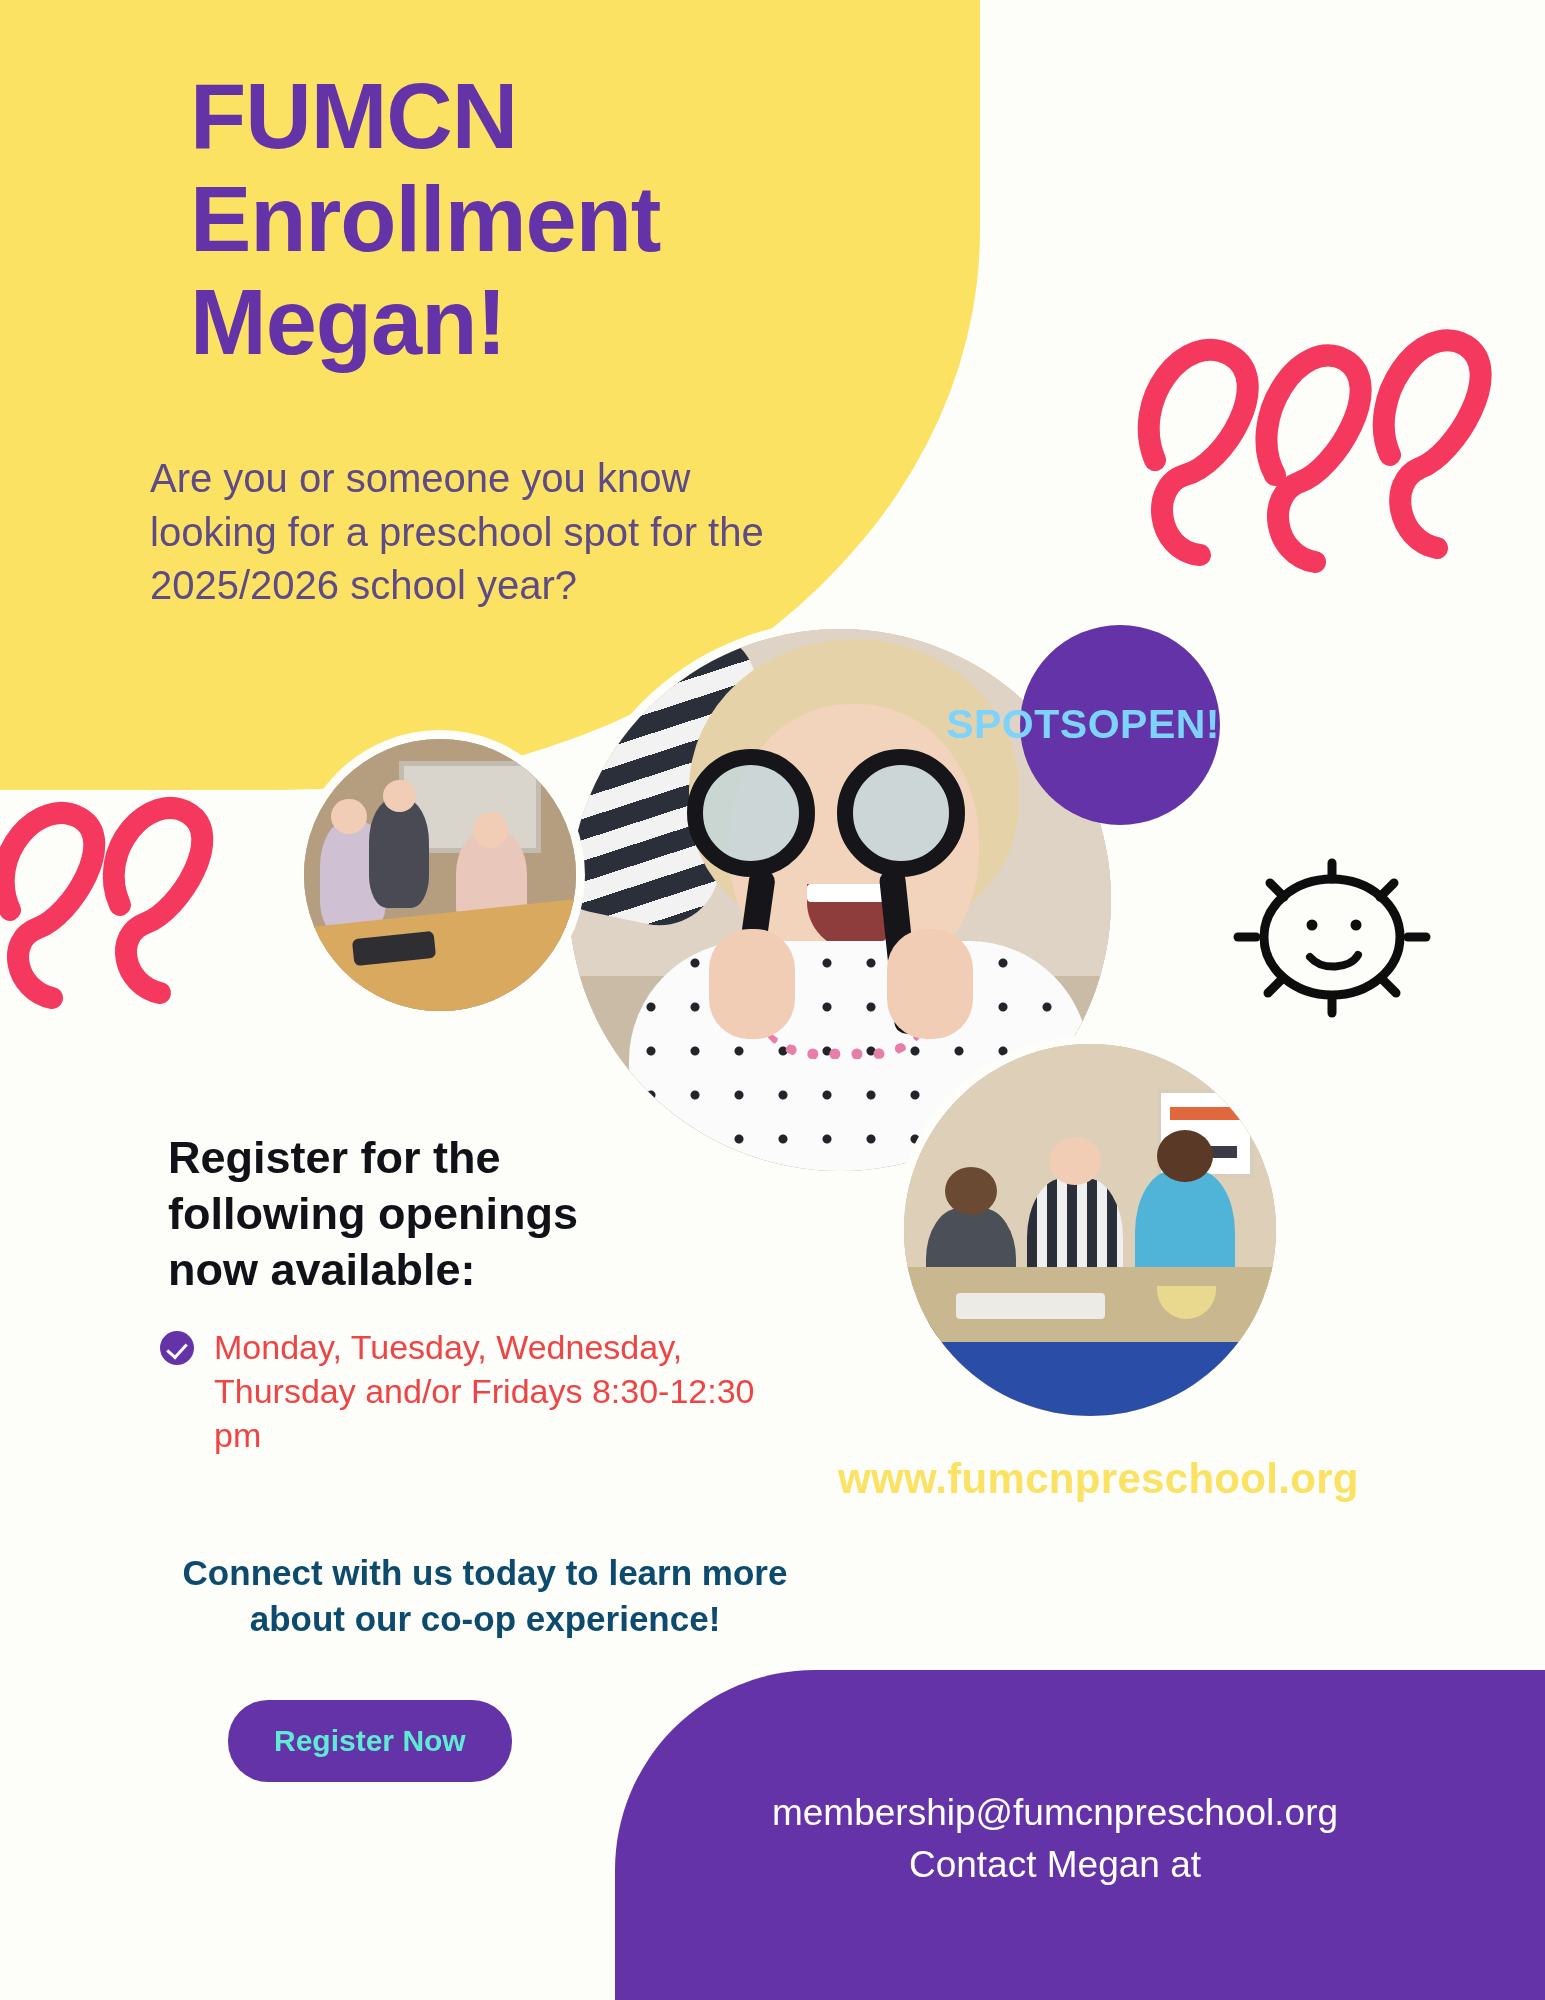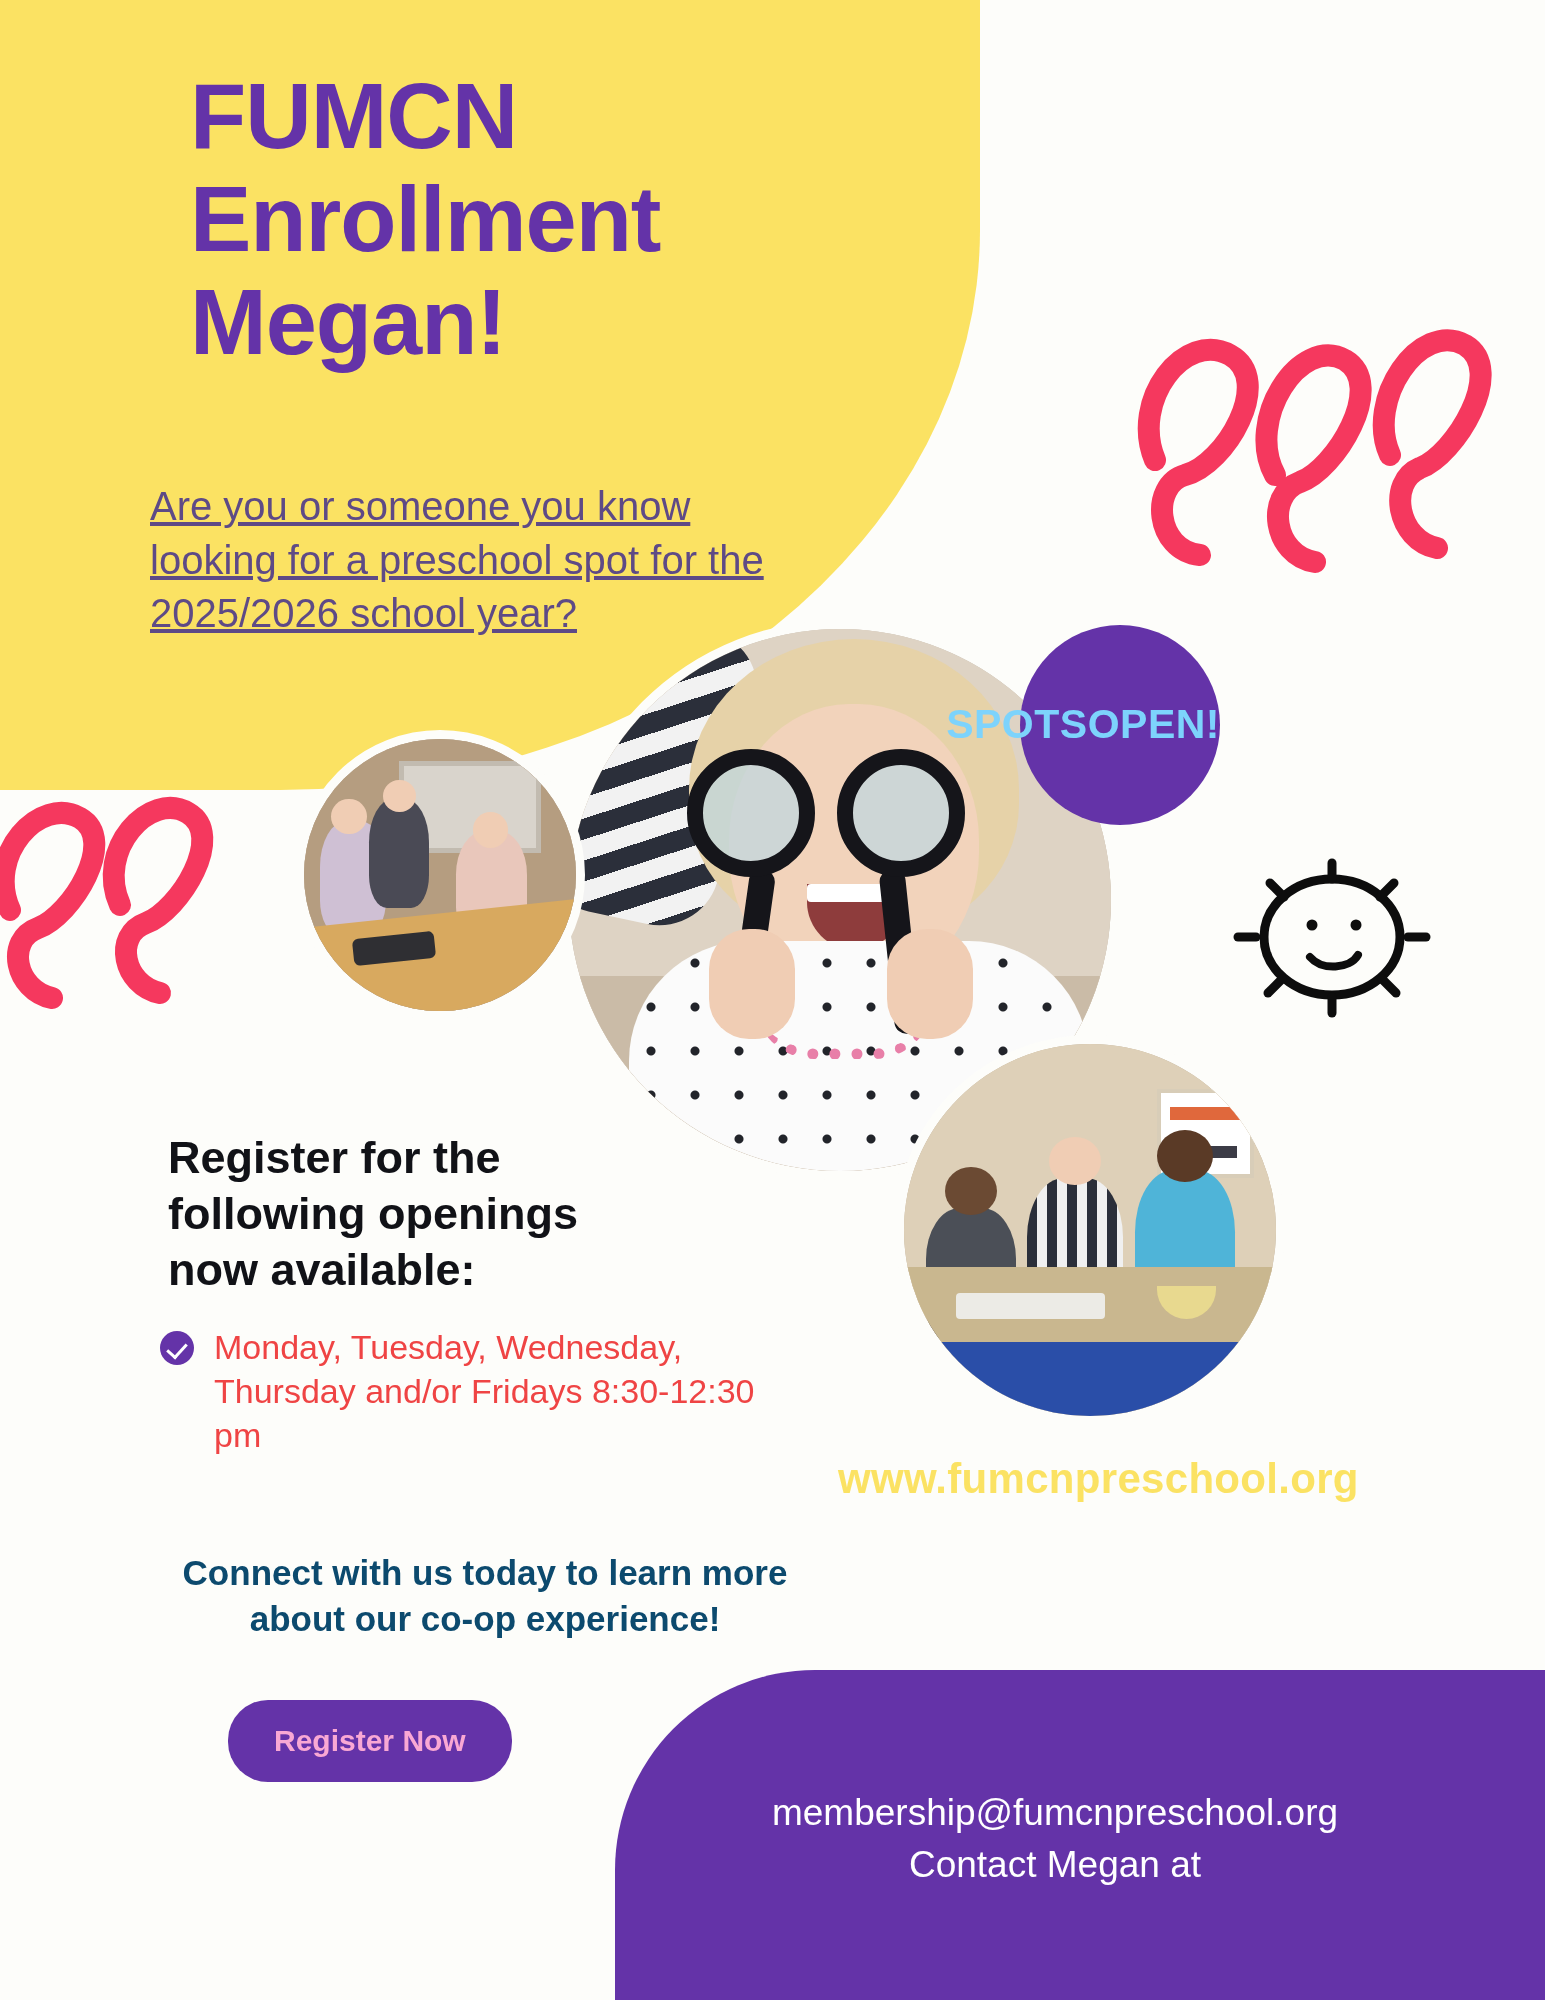--- a/index.html
+++ b/index.html
@@ -49,27 +49,26 @@
     z-index: 5;
     color: #6433a8;
     font-weight: bold;
     font-size: 92px;
     line-height: 1.12;
     letter-spacing: -1px;
   }
   .subhead {
     position: absolute;
     left: 150px;
-    top: 480px;
+    top: 452px;
     width: 640px;
     z-index: 5;
     color: #5e4a86;
     font-size: 40px;
     line-height: 1.34;
-    text-decoration: underline;
   }
 
   
   .photo {
     position: absolute;
     border-radius: 50%;
     overflow: hidden;
     border: 9px solid #fdfdfa;
     z-index: 6;
     background: #cfc8bd;
@@ -193,21 +192,21 @@
     transform: rotate(42deg);
   }
   .check-text { font-size: 34px; line-height: 1.3; color: #ef4444; }
 
   .connect {
     position: absolute; left: 165px; top: 1550px; width: 640px; z-index: 5;
     color: #0c4a6e; font-weight: bold; font-size: 35px; line-height: 1.32; text-align: center;
   }
   .register-btn {
     position: absolute; left: 228px; top: 1700px;
-    background: #6433a8; color: #f9a8d4;
+    background: #6433a8; color: #5eead4;
     border: none; border-radius: 40px;
     padding: 24px 46px;
     font-family: "Liberation Sans", sans-serif;
     font-weight: bold; font-size: 30px;
     z-index: 5; cursor: pointer;
   }
 
   .website {
     position: absolute; left: 838px; top: 1455px;
     color: #fbe263; font-weight: bold; font-size: 42px;

